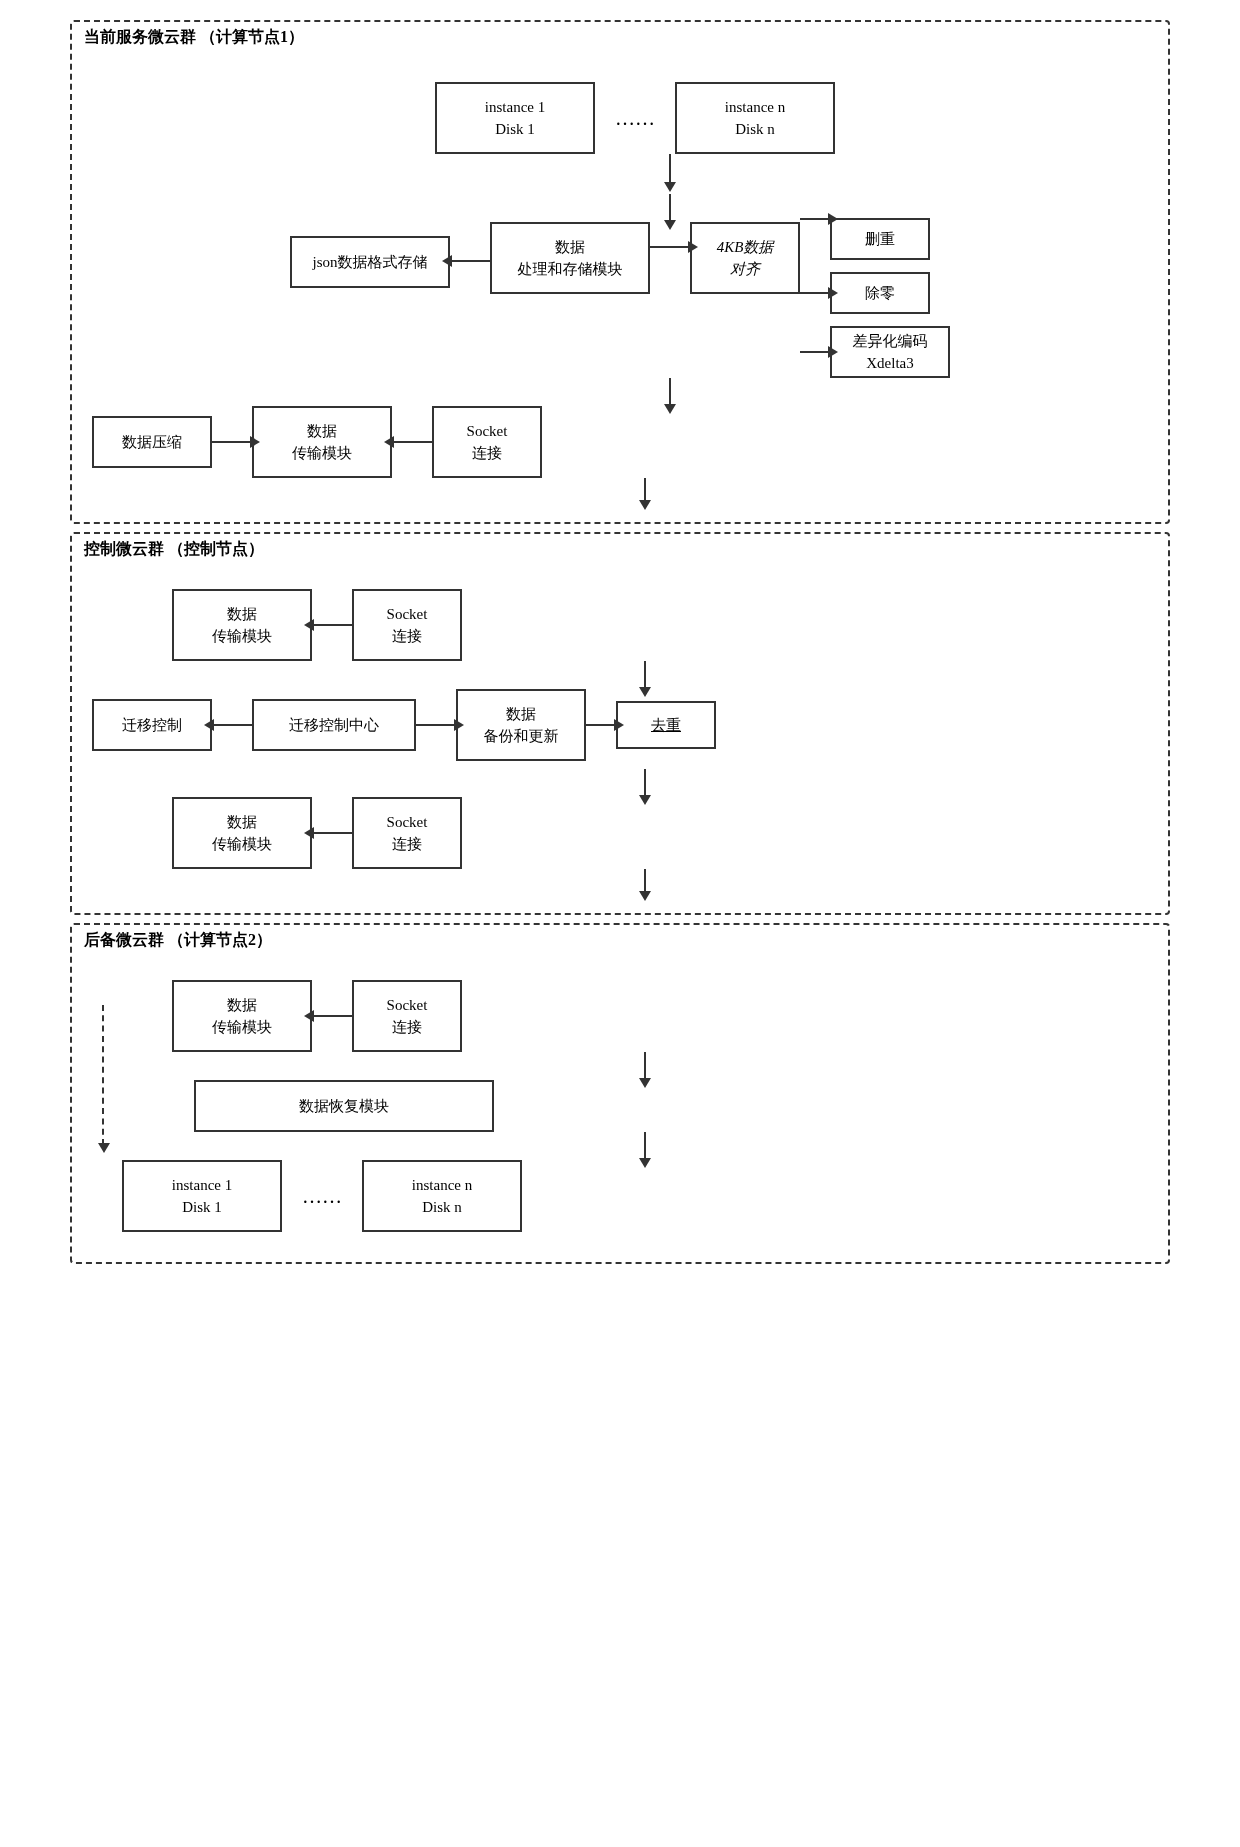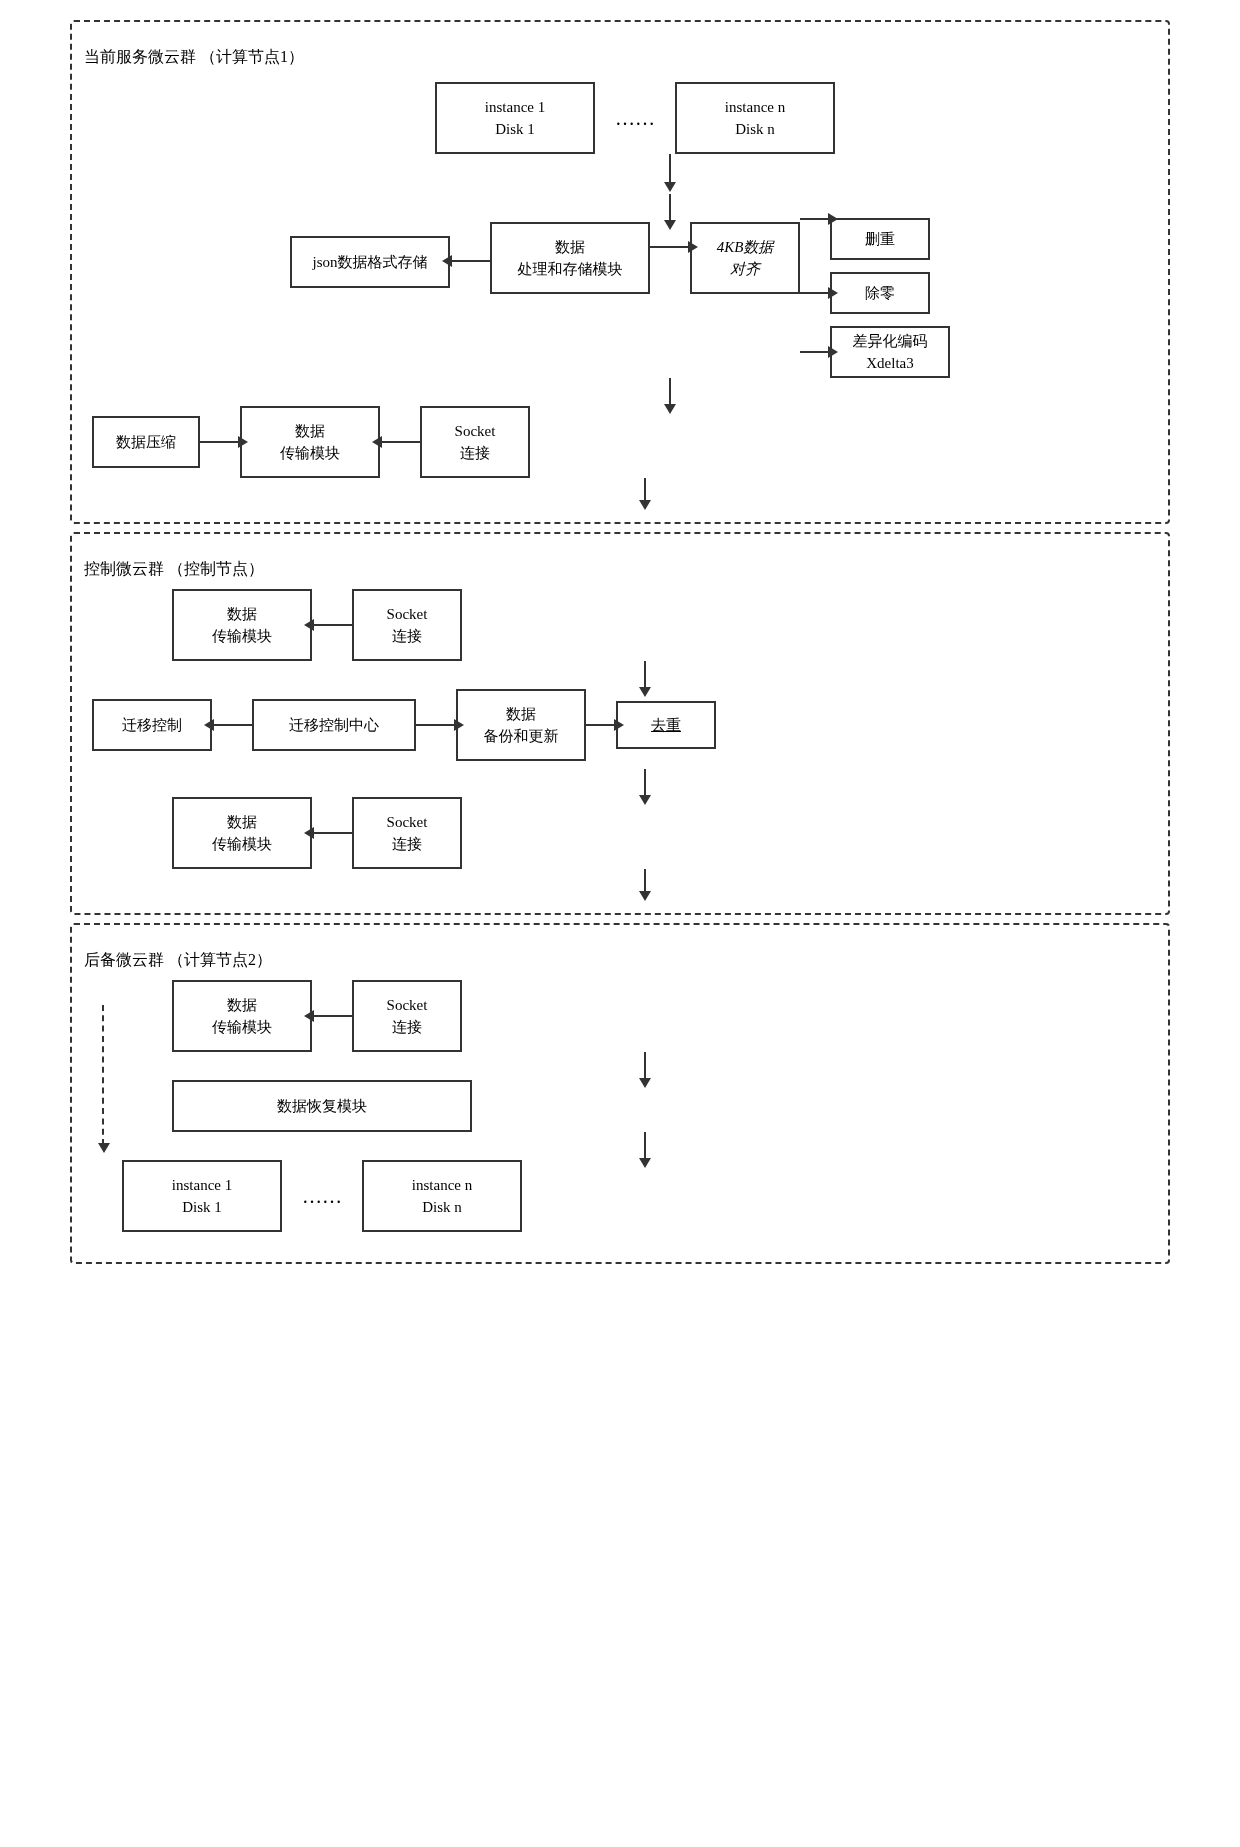--- a/index.html
+++ b/index.html
@@ -25,24 +25,24 @@
     .region {
       border: 2px dashed #333;
       border-radius: 4px;
       width: 100%;
       position: relative;
       padding: 16px 20px 20px 20px;
       margin-bottom: 10px;
     }
     .region-label {
       position: absolute;
-      top: 24px;
+      top: 4px;
       left: 12px;
       font-size: 16px;
-      font-weight: normal;
+      font-weight: bold;
       line-height: 1.4;
     }
 
     
     .box {
       border: 2px solid #333;
       background: #fff;
       text-align: center;
       padding: 8px 14px;
       font-size: 15px;
@@ -206,21 +206,21 @@
       </div>
     </div>
 
     <div style="display:flex; flex-direction:column; align-items:center; margin-left: 100px;">
       <div class="arrow-down" style="height:28px;"></div>
       <div style="height:10px;"></div>
     </div>
 
     <div class="row" style="align-items:center; justify-content:center; margin-top:-10px;">
 
-      <div class="box" style="width:108px; height:52px;">数据压缩</div>
+      <div class="box" style="width:120px; height:52px;">数据压缩</div>
 
       <div class="arrow-right" style="width:40px;"></div>
 
       <div class="box" style="width:140px; height:72px;">数据
 传输模块</div>
 
       <div class="arrow-left" style="width:40px;"></div>
 
       <div class="box" style="width:110px; height:72px;">Socket
 连接</div>
@@ -304,21 +304,21 @@
       <div style="flex:1;"></div>
     </div>
 
     <div style="display:flex; flex-direction:column; align-items:center; margin-left:50px;">
       <div class="arrow-down" style="height:28px; margin-top:0;"></div>
       <div style="height:10px;"></div>
     </div>
 
     <div class="row" style="justify-content:center; margin-top:-10px;">
       <div style="width:80px;"></div>
-      <div class="box" style="width:300px; height:52px;">数据恢复模块</div>
+      <div class="box" style="width:300px; height:52px;margin-left:22px;">数据恢复模块</div>
       <div style="flex:1;"></div>
     </div>
 
     <div style="display:flex; flex-direction:column; align-items:center; margin-left:50px;">
       <div class="arrow-down" style="height:28px; margin-top:0;"></div>
       <div style="height:10px;"></div>
     </div>
 
     <div class="row" style="justify-content:center; margin-top:-10px;">
       <div style="width:30px;"></div>

